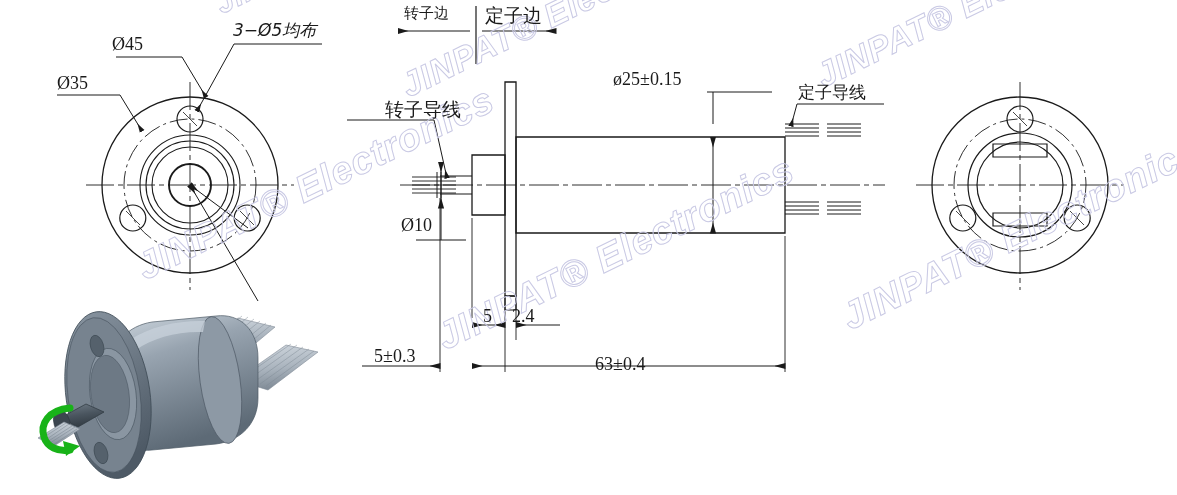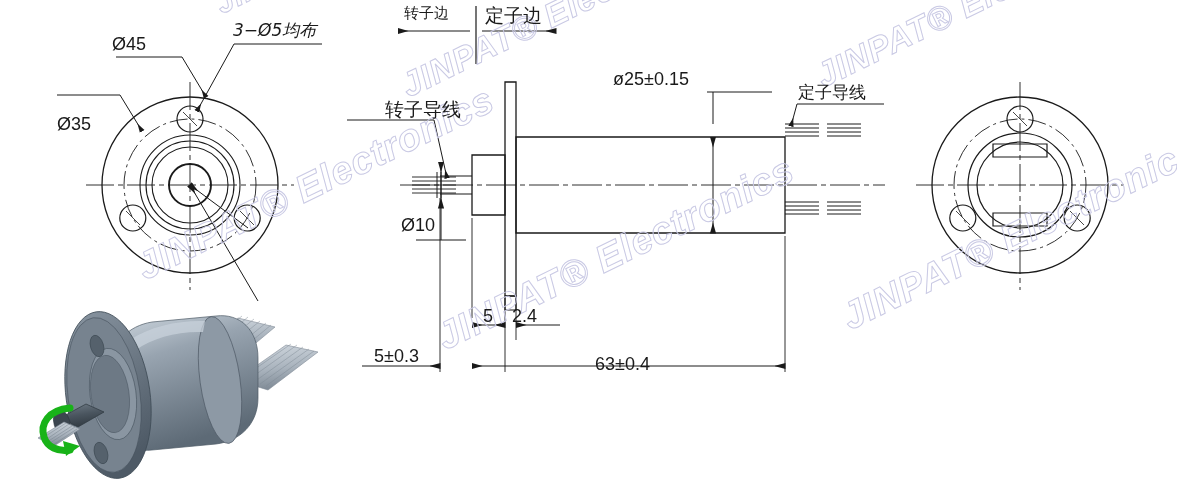--- a/index.html
+++ b/index.html
@@ -18,21 +18,21 @@
     font-weight:bold;
     font-style:italic;
     color:transparent;
     -webkit-text-stroke:1px #c9c9e4;
     white-space:nowrap;
     transform-origin:left top;
     letter-spacing:1px;
   }
   .lbl{
     position:absolute;
-    font-family:Liberation Sans, sans-serif;
+    font-family:Liberation Serif, serif;
     color:#1a1a1a;
     white-space:nowrap;
     line-height:1;
   }
   .lbl-cn{font-family:"DejaVu Sans","Liberation Sans",sans-serif;}
 </style>
 </head>
 <body>
 
 <div id="page">
@@ -298,21 +298,21 @@
     <div class="wm" style="left:430px;top:320px;font-size:38px;transform:rotate(-26deg);">JINPAT® Electronics</div>
     <div class="wm" style="left:810px;top:60px;font-size:34px;transform:rotate(-26deg);">JINPAT® Electronics</div>
     <div class="wm" style="left:835px;top:300px;font-size:38px;transform:rotate(-26deg);">JINPAT® Electronics</div>
     <div class="wm" style="left:210px;top:-10px;font-size:30px;transform:rotate(-26deg);">JINPAT® Electronics</div>
   </div>
 
   <div class="lbl lbl-cn" style="left:404px;top:6px;font-size:15px;">转子边</div>
   <div class="lbl lbl-cn" style="left:485px;top:6px;font-size:19px;text-align:center;">定子边</div>
 
   <div class="lbl" style="left:112px;top:35px;font-size:18px;">Ø45</div>
-  <div class="lbl" style="left:57px;top:74px;font-size:18px;margin-top:41px;">Ø35</div>
+  <div class="lbl" style="left:57px;top:74px;font-size:18px;">Ø35</div>
   <div class="lbl lbl-cn" style="left:233px;top:22px;font-size:17px;font-style:italic;">3−Ø5均布</div>
 
   <div class="lbl lbl-cn" style="left:348px;top:100px;font-size:19px;margin-left:37px;">转子导线</div>
   <div class="lbl lbl-cn" style="left:798px;top:84px;font-size:17px;">定子导线</div>
   <div class="lbl" style="left:613px;top:70px;font-size:18px;">ø25±0.15</div>
   <div class="lbl" style="left:401px;top:216px;font-size:18px;text-align:center;">Ø10</div>
 
   <div class="lbl" style="left:374px;top:347px;font-size:18px;">5±0.3</div>
   <div class="lbl" style="left:483px;top:307px;font-size:18px;">5</div>
   <div class="lbl" style="left:512px;top:307px;font-size:18px;">2.4</div>

